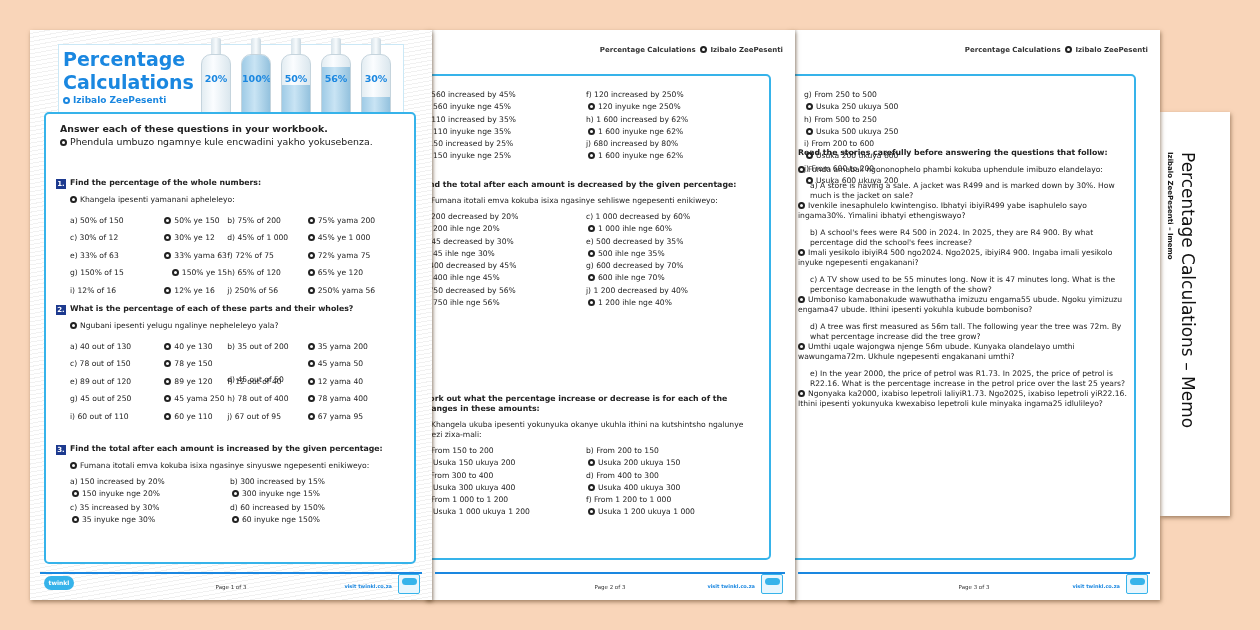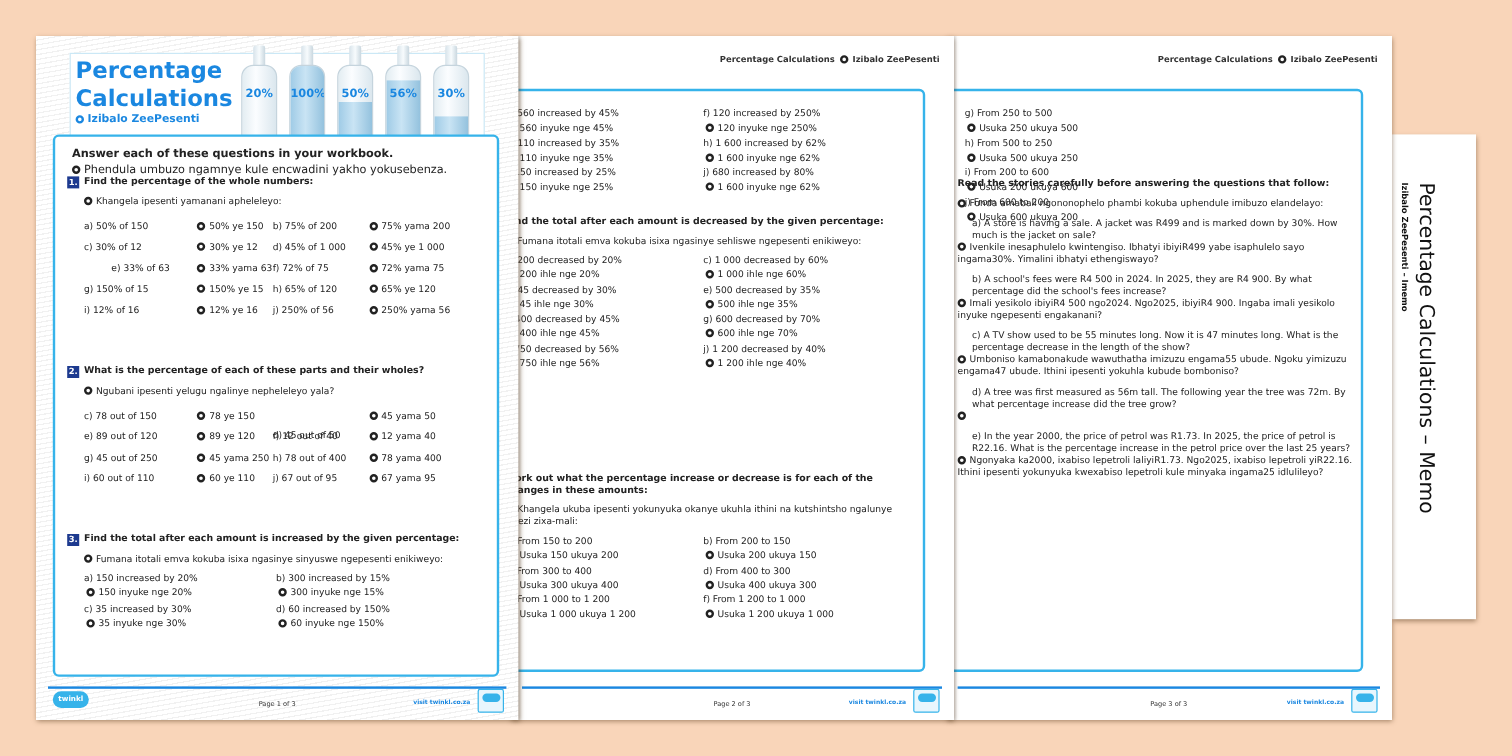--- a/index.html
+++ b/index.html
@@ -107,21 +107,21 @@
           <div class="it">
             <span class="ind">b)  A school's fees were R4 500 in 2024. In 2025, they are R4 900. By what percentage did the school's fees increase?</span>
             <span style="display: block;"><span class="bull"></span><span>Imali yesikolo ibiyiR4 500 ngo2024. Ngo2025, ibiyiR4 900. Ingaba imali yesikolo inyuke ngepesenti engakanani?</span></span>
           </div>
           <div class="it">
             <span class="ind">c)  A TV show used to be 55 minutes long. Now it is 47 minutes long. What is the percentage decrease in the length of the show?</span>
             <span style="display: block;"><span class="bull"></span><span>Umboniso kamabonakude wawuthatha imizuzu engama55 ubude. Ngoku yimizuzu engama47 ubude. Ithini ipesenti yokuhla kubude bomboniso?</span></span>
           </div>
           <div class="it">
             <span class="ind">d)  A tree was first measured as 56m tall. The following year the tree was 72m. By what percentage increase did the tree grow?</span>
-            <span style="display: block;"><span class="bull"></span></span>
+            <span style="display: block;"><span class="bull"></span><span>Umthi uqale wajongwa njenge 56m ubude. Kunyaka olandelayo umthi wawungama72m. Ukhule ngepesenti engakanani umthi?</span></span>
           </div>
           <div class="it">
             <span class="ind">e)  In the year 2000, the price of petrol was R1.73. In 2025, the price of petrol is R22.16. What is the percentage increase in the petrol price over the last 25 years?</span>
             <span style="display: block;"><span class="bull"></span><span>Ngonyaka ka2000, ixabiso lepetroli laliyiR1.73. Ngo2025, ixabiso lepetroli yiR22.16. Ithini ipesenti yokunyuka kwexabiso lepetroli kule minyaka ingama25 idlulileyo?</span></span>
           </div>
         </div>
     </div>
   </div>
   <div class="footer"></div>
   <div class="pg">Page 3 of 3</div>
@@ -280,61 +280,67 @@
         </div>
       </div>
     </div>
 
   <div class="frame">
     <div class="intro">
       <div class="en">Answer each of these questions in your workbook.</div>
       <div><span class="bull"></span><span>Phendula umbuzo ngamnye kule encwadini yakho yokusebenza.</span></div>
     </div>
 
-    <div class="q" style="top:32px;">
+    <div class="q" style="top:64px;">
       <span class="qnum">1.</span><span class="qtitle">Find the percentage of the whole numbers:</span>
       <div class="qsub"><span class="bull"></span><span>Khangela ipesenti yamanani apheleleyo:</span></div>
       <div class="grid4" id="q1items">
           <div class="row4">
             <span class="c1" style="width: 96px;">a)  50% of 150</span>
             <span class="c2" style="width: 64px;"><span class="bull"></span><span>50% ye 150</span></span>
             <span class="c3" style="width: 82px;">b)  75% of 200</span>
             <span class="c4"><span class="bull"></span><span>75% yama 200</span></span>
           </div>
           <div class="row4">
             <span class="c1" style="width: 96px;">c)  30% of 12</span>
             <span class="c2" style="width: 64px;"><span class="bull"></span><span>30% ye 12</span></span>
             <span class="c3" style="width: 82px;">d)  45% of 1 000</span>
             <span class="c4"><span class="bull"></span><span>45% ye 1 000</span></span>
           </div>
           <div class="row4">
-            <span class="c1" style="width: 96px; text-align: center;">e)  33% of 63</span>
+            <span class="c1" style="width: 96px;">e)  33% of 63</span>
             <span class="c2" style="width: 64px;"><span class="bull"></span><span>33% yama 63</span></span>
             <span class="c3" style="width: 82px;">f)  72% of 75</span>
             <span class="c4"><span class="bull"></span><span>72% yama 75</span></span>
           </div>
           <div class="row4">
             <span class="c1" style="width: 96px;">g)  150% of 15</span>
-            <span class="c2" style="width: 64px;"><span class="bull"></span><span>150% ye 15</span></span>
+            <span class="c2" style="width: 64px; text-align: right;"><span class="bull"></span><span>150% ye 15</span></span>
             <span class="c3" style="width: 82px;">h)  65% of 120</span>
             <span class="c4"><span class="bull"></span><span>65% ye 120</span></span>
           </div>
           <div class="row4">
             <span class="c1" style="width: 96px;">i)  12% of 16</span>
             <span class="c2" style="width: 64px;"><span class="bull"></span><span>12% ye 16</span></span>
             <span class="c3" style="width: 82px;">j)  250% of 56</span>
             <span class="c4"><span class="bull"></span><span>250% yama 56</span></span>
           </div>
         </div>
     </div>
 
     <div class="q" style="top:190px;">
       <span class="qnum">2.</span><span class="qtitle">What is the percentage of each of these parts and their wholes?</span>
       <div class="qsub"><span class="bull"></span><span>Ngubani ipesenti yelugu ngalinye nepheleleyo yala?</span></div>
       <div class="grid4" id="q2items">
+          <div class="row4">
+            <span class="c1" style="width: 96px;">a)  40 out of 130</span>
+            <span class="c2" style="width: 64px;"><span class="bull"></span><span>40 ye 130</span></span>
+            <span class="c3" style="width: 82px;">b)  35 out of 200</span>
+            <span class="c4"><span class="bull"></span><span>35 yama 200</span></span>
+          </div>
           <div class="row4">
             <span class="c1" style="width: 96px;">c)  78 out of 150</span>
             <span class="c2" style="width: 64px;"><span class="bull"></span><span>78 ye 150</span></span>
             <span class="c3" style="width: 82px; margin-top: 32px;">d)  45 out of 50</span>
             <span class="c4"><span class="bull"></span><span>45 yama 50</span></span>
           </div>
           <div class="row4">
             <span class="c1" style="width: 96px;">e)  89 out of 120</span>
             <span class="c2" style="width: 64px;"><span class="bull"></span><span>89 ye 120</span></span>
             <span class="c3" style="width: 82px;">f)  12 out of 40</span>

